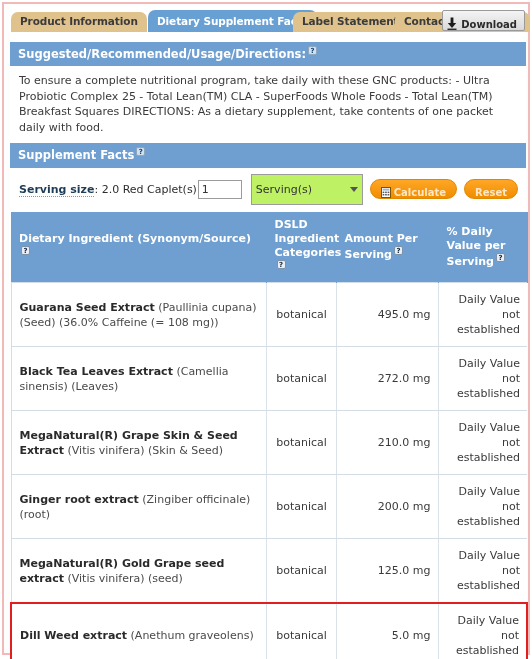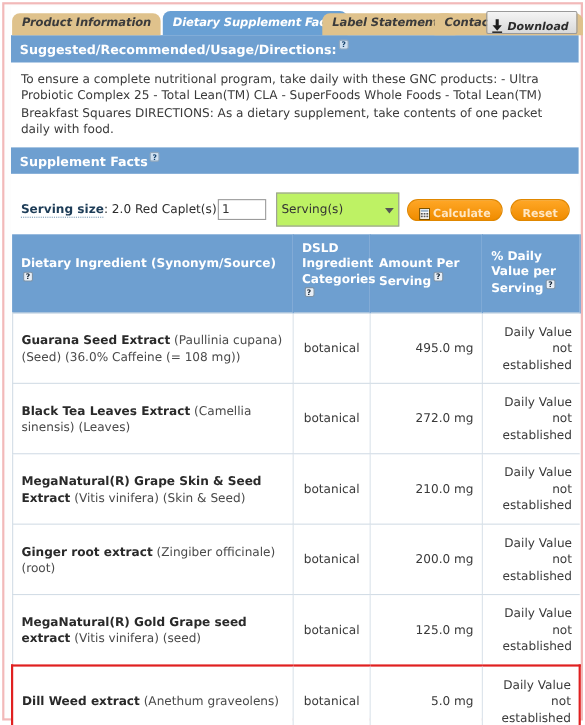--- a/index.html
+++ b/index.html
@@ -27,23 +27,22 @@
     position: absolute;
     left: 6px; top: 2px;
     width: 516px; height: 645px;
     background: #ffffff;
   }
 
   
   .tabbar {
     position: relative;
     height: 22px;
-    margin: 4px 0 0 0;
+    margin: 4px 0 10px 0;
     padding-left: 1px;
-    font-style: italic;
   }
   .tab {
     position: absolute;
     top: 2px;
     height: 20px;
     line-height: 19px;
     padding: 0 9px;
     font-size: 10.5px;
     font-weight: bold;
     color: #3b3b3b;
@@ -111,21 +110,20 @@
     color: #3a3a3a;
     background: #ffffff;
   }
 
   
   .serving-row {
     display: flex;
     align-items: center;
     padding: 6px 8px 7px 9px;
     background: #ffffff;
-    margin-top: 11px;
   }
   .serving-left { width: 216px; }
   .serving-line { line-height: 17px; font-size: 11px; color: #2d2d2d; }
   .slabel {
     font-weight: bold;
     border-bottom: 1px dotted #7a9ab5;
     color: #1d3c57;
   }
   .qty-input {
     width: 44px; height: 19px;

